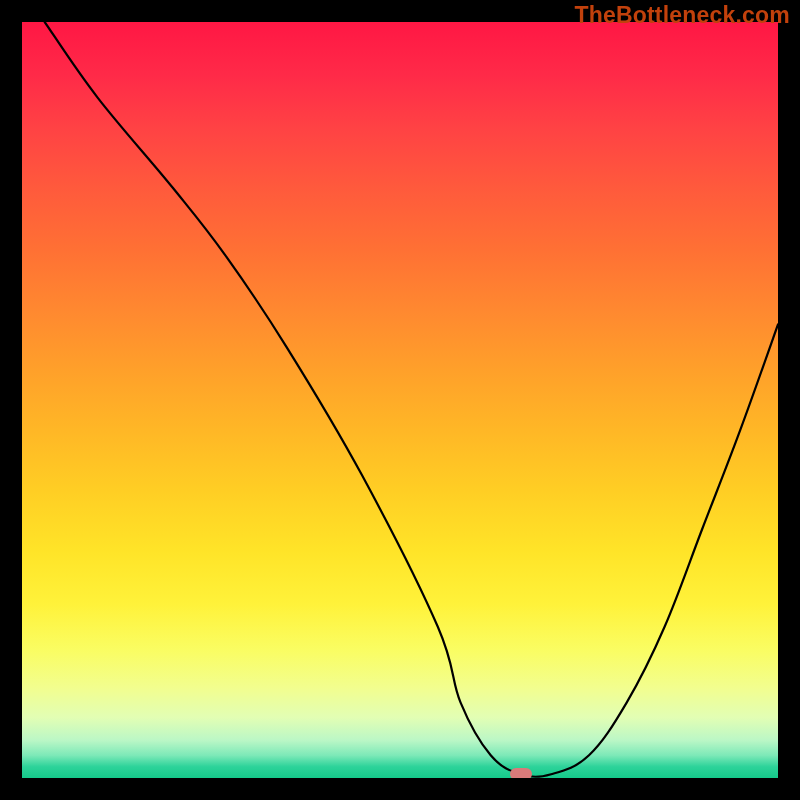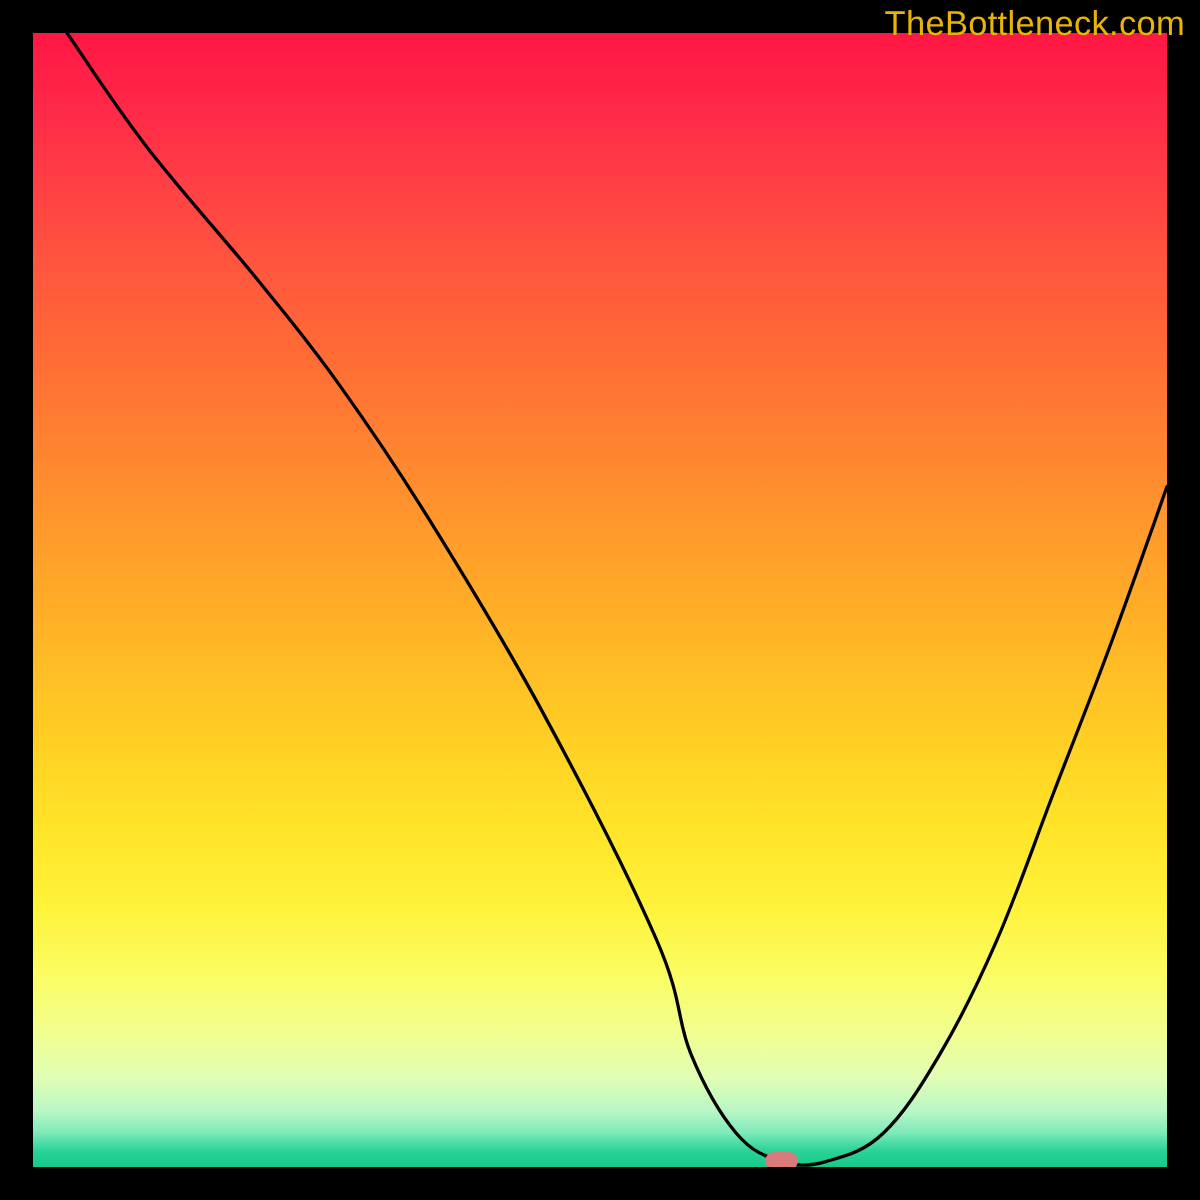--- a/index.html
+++ b/index.html
@@ -56,23 +56,23 @@
     position: absolute;
     width: 22px;
     height: 12px;
     background: #d97a7a;
     border-radius: 6px;
   }
   .watermark {
     position: absolute;
     top: 2px;
     right: 10px;
-    color: #eab308;
+    color: #c2410c;
     font-size: 23px;
-    font-weight: 400;
+    font-weight: 700;
     letter-spacing: 0.2px;
   }
 </style>
 </head>
 <body>
 
 <div class="frame">
   <div class="plot-area">
     <svg class="curve" viewBox="0 0 756 756" preserveAspectRatio="none">
       <path id="curve-path" fill="none" stroke="#000" stroke-width="2.2" stroke-linecap="round" stroke-linejoin="round" d="M 22.7 0.0 C 32.2 13.6, 52.5 45.7, 75.6 75.6 C 98.7 105.5, 128.1 137.7, 151.2 166.3 C 174.3 194.9, 183.7 205.8, 204.1 234.4 C 224.5 262.9, 240.1 285.6, 264.6 325.1 C 289.1 364.5, 313.0 403.3, 340.2 453.6 C 367.4 503.9, 398.1 564.0, 415.8 604.8 C 433.5 645.6, 429.0 657.3, 438.5 680.4 C 448.0 703.5, 457.8 720.4, 468.7 733.3 C 479.6 746.2, 488.1 748.8, 499.0 752.2 C 509.8 755.6, 517.0 755.6, 529.2 752.2 C 541.4 748.8, 553.4 746.2, 567.0 733.3 C 580.6 720.4, 591.2 703.5, 604.8 680.4 C 618.4 657.3, 629.0 636.1, 642.6 604.8 C 656.2 573.5, 666.8 541.9, 680.4 506.5 C 694.0 471.1, 704.6 445.0, 718.2 408.2 C 731.8 371.5, 749.2 321.5, 756.0 302.4"></path>

